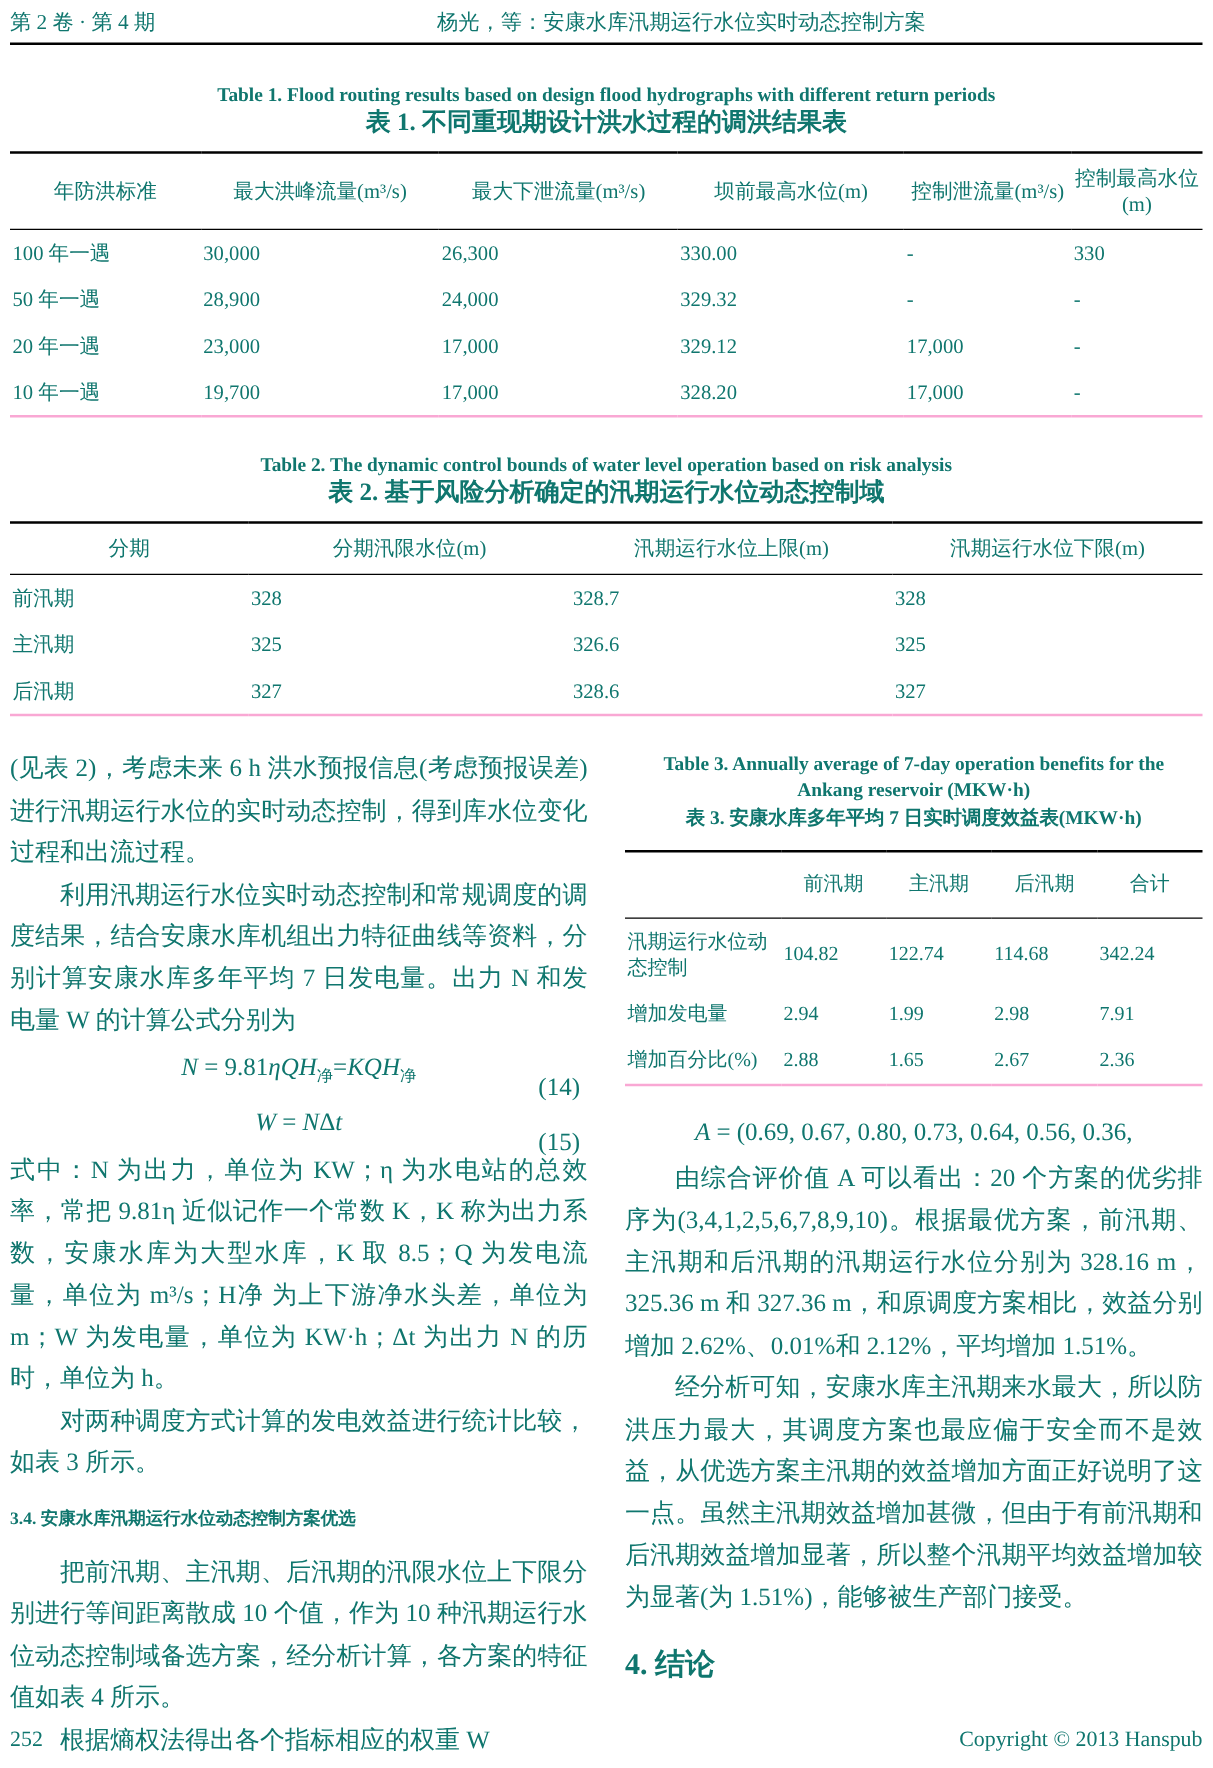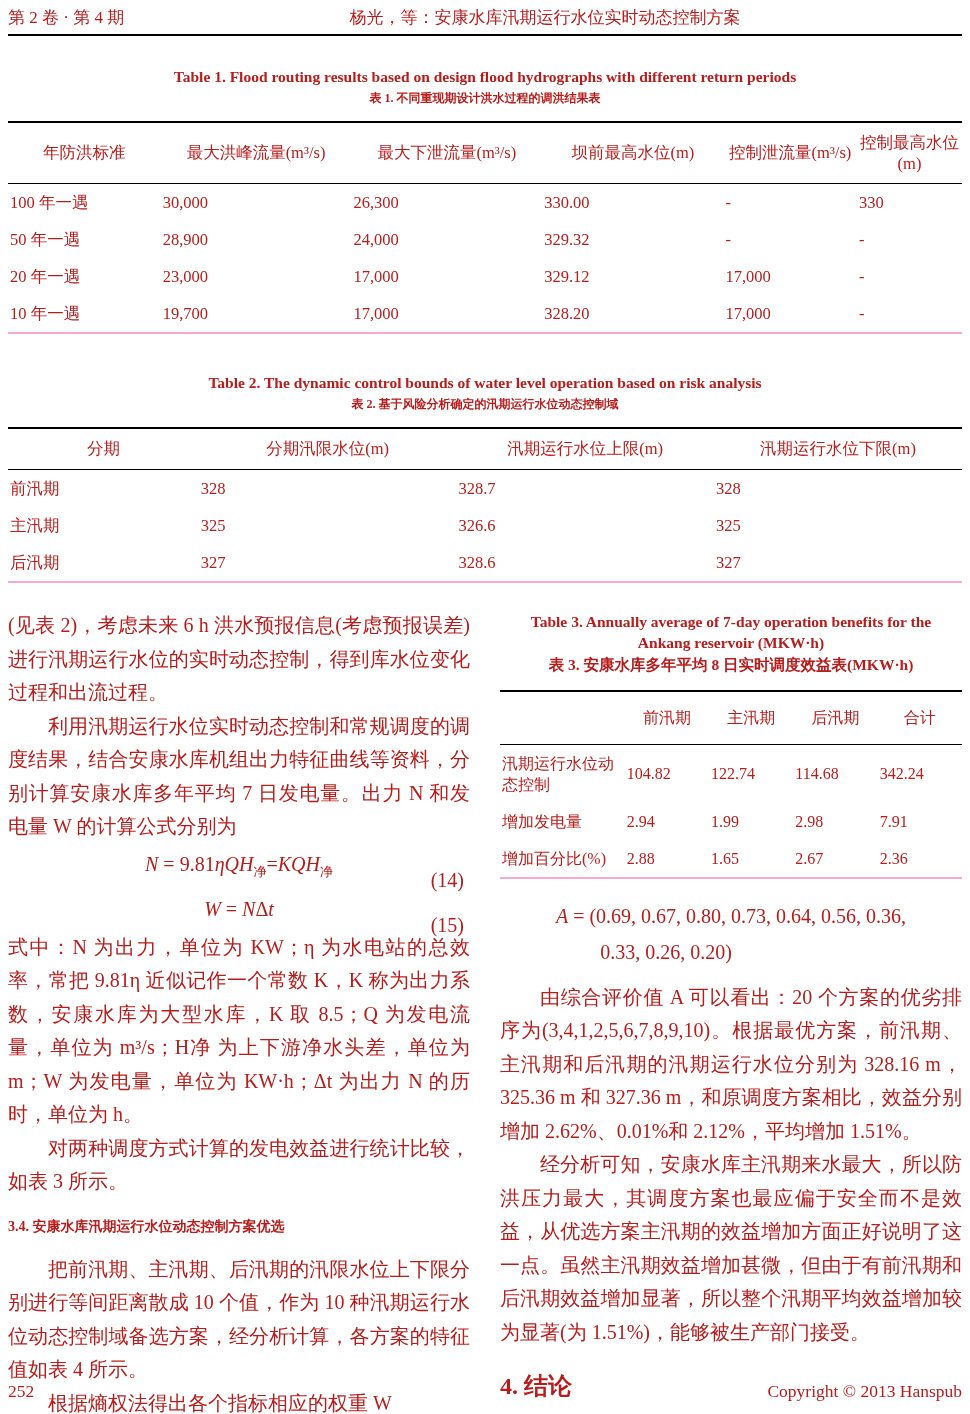--- a/index.html
+++ b/index.html
@@ -2,35 +2,35 @@
 <html><head>
 <meta charset="utf-8">
 <style>
   * { margin:0; padding:0; box-sizing:border-box; }
   html,body { background:#ffffff; }
   .page {
     position:relative;
     width:970px; height:1414px;
     margin:0 auto;
     background:#ffffff;
-    color:#b91c1c;
+    color:#0f766e;
     font-family:"Liberation Serif", serif;
     padding:8px 8px 0 8px;
     overflow:hidden;
   }
   
   .page-header { display:flex; align-items:baseline; font-size:17px; line-height:20px; }
   .issue { width:250px; white-space:nowrap; }
   .running-title { flex:1; text-align:center; padding-right:130px; white-space:nowrap; }
   .header-rule { border-bottom:2px solid #000; margin-top:6px; }
 
   
   .tbl-block { margin-top:30px; }
   .tbl-title { text-align:center; font-weight:bold; font-size:15.5px; line-height:21px; }
-  .tbl-title-zh { text-align:center; font-weight:bold; font-size:12px; line-height:23px; }
+  .tbl-title-zh { text-align:center; font-weight:bold; font-size:20px; line-height:23px; }
   table.data-table {
     width:100%; border-collapse:collapse;
     border-top:2px solid #000; border-bottom:2px solid #f9a8d4;
     margin-top:11px;
     font-size:16.5px;
   }
   table.data-table thead tr { border-bottom:1.5px solid #000; }
   table.data-table th { font-weight:normal; text-align:center; padding:9px 2px; }
   table.data-table td { text-align:left; padding:7.5px 2px; }
 
@@ -126,21 +126,21 @@
             <td>19,700</td>
             <td>17,000</td>
             <td>328.20</td>
             <td>17,000</td>
             <td>-</td>
           </tr>
         </tbody>
     </table>
   </div>
 
-  <div class="tbl-block" style="margin-top:38px;">
+  <div class="tbl-block" style="margin-top:28px;">
     <div class="tbl-title">Table 2. The dynamic control bounds of water level operation based on risk analysis</div>
     <div class="tbl-title-zh">表 2.  基于风险分析确定的汛期运行水位动态控制域</div>
     <table class="data-table">
       <colgroup>
           <col style="width:20%">
           <col style="width:27%">
           <col style="width:27%">
           <col style="width:26%">
         </colgroup>
       <thead>
@@ -200,21 +200,21 @@
       <div class="equation eq-block">
         <span><span style="font-style: italic;">W</span><span> = (0.1304, 0.1397, 0.1849, 0.3468, 0.1982)</span></span>
       </div>
 
     </div>
 
     <div class="col">
 
       <div class="tbl3-block">
         <div class="tbl-title">Table 3. Annually average of 7-day operation benefits for the Ankang reservoir (MKW·h)</div>
-        <div class="tbl-title-zh">表 3.  安康水库多年平均 8 日实时调度效益表(MKW·h)</div>
+        <div class="tbl-title-zh">表 3.  安康水库多年平均 7 日实时调度效益表(MKW·h)</div>
         <table class="data-table tbl3">
           <colgroup>
               <col style="width:27%">
               <col style="width:18.25%">
               <col style="width:18.25%">
               <col style="width:18.25%">
               <col style="width:18.25%">
             </colgroup>
           <thead>
             <tr>
@@ -247,23 +247,20 @@
                 <td>2.67</td>
                 <td>2.36</td>
               </tr>
             </tbody>
         </table>
       </div>
 
       <div class="equation" style="margin-top:22px;">
         <span><span style="font-style: italic;">A</span><span> = (0.69, 0.67, 0.80, 0.73, 0.64,  0.56, 0.36,</span></span>
       </div>
-      <div class="equation" style="margin-bottom:14px; padding-right:130px;">
-        <span><span>0.33, 0.26, 0.20)</span></span>
-      </div>
 
       <div class="para indent">由综合评价值 A 可以看出：20 个方案的优劣排序为(3,4,1,2,5,6,7,8,9,10)。根据最优方案，前汛期、主汛期和后汛期的汛期运行水位分别为 328.16 m，325.36 m  和  327.36  m，和原调度方案相比，效益分别增加 2.62%、0.01%和 2.12%，平均增加 1.51%。</div>
       <div class="para indent">经分析可知，安康水库主汛期来水最大，所以防洪压力最大，其调度方案也最应偏于安全而不是效益，从优选方案主汛期的效益增加方面正好说明了这一点。虽然主汛期效益增加甚微，但由于有前汛期和后汛期效益增加显著，所以整个汛期平均效益增加较为显著(为 1.51%)，能够被生产部门接受。</div>
 
       <div class="sec-heading big">4.  结论</div>
 
     </div>
   </div>
 
   <div class="page-footer">

